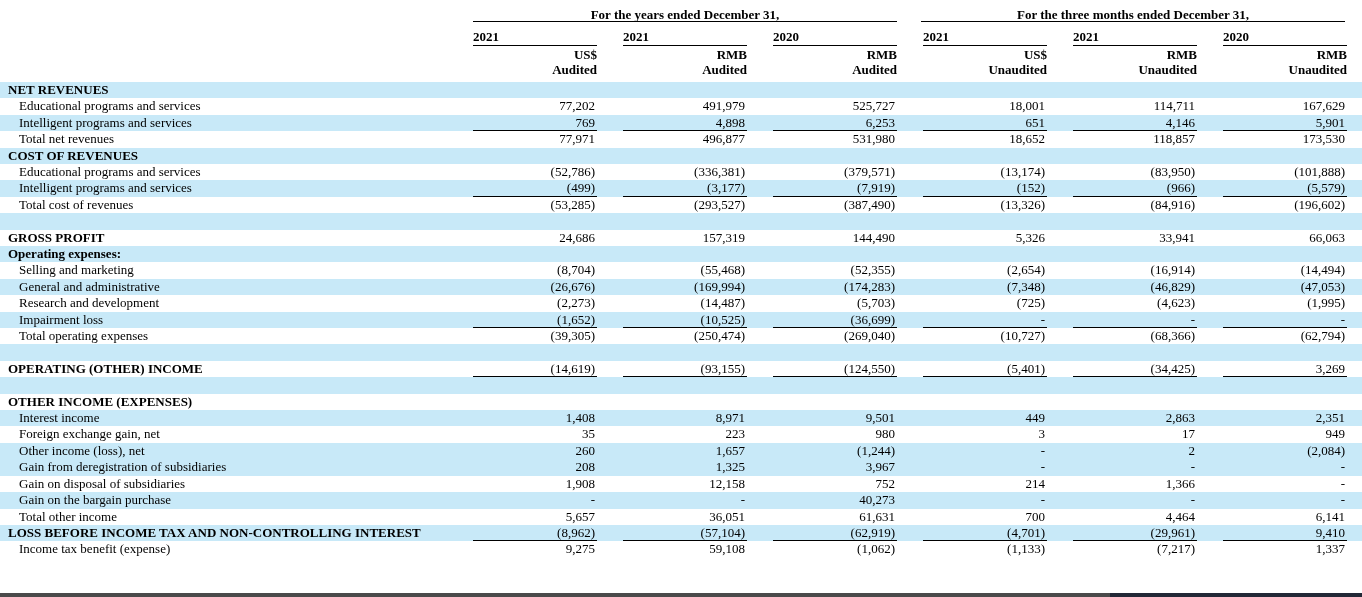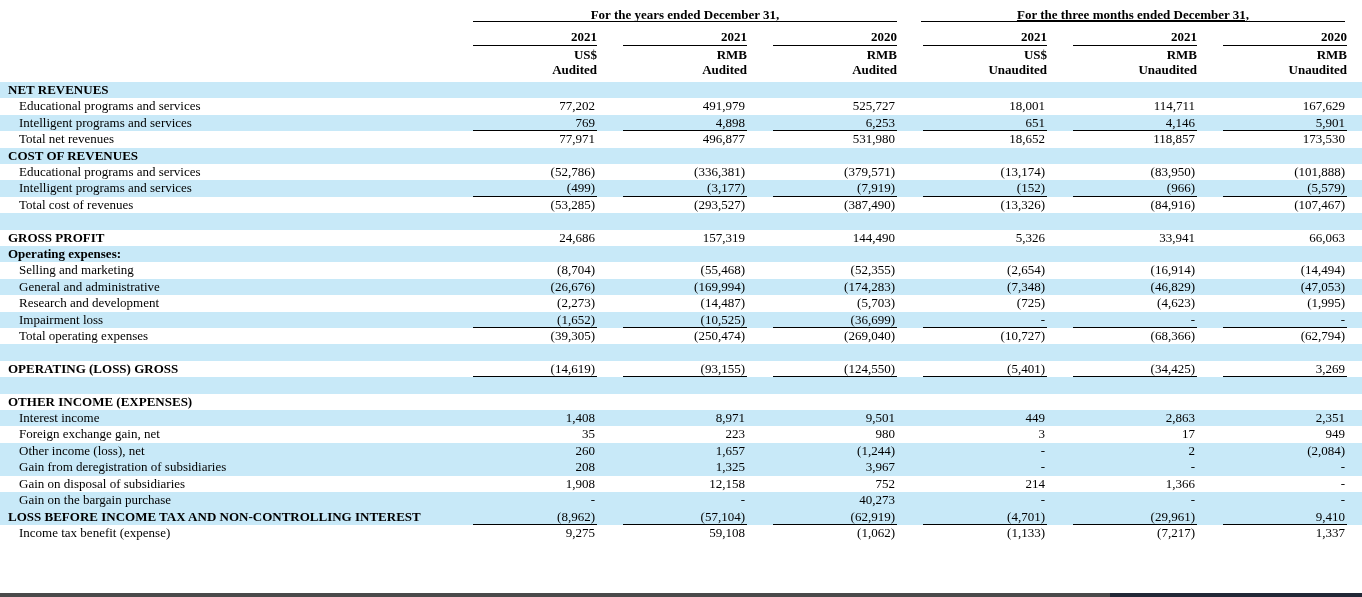--- a/index.html
+++ b/index.html
@@ -11,22 +11,22 @@
   }
   table{border-collapse:collapse;table-layout:fixed;width:1362px;}
   td{padding:0;vertical-align:middle;overflow:hidden;white-space:nowrap;}
   
   tr.hA td{height:28px;}
   tr.hB td{height:18px;}
   tr.hC td{height:16px;}
   tr.hD td{height:20px;vertical-align:top;}
   .gline{margin-left:26px;border-bottom:1.5px solid #000;text-align:center;
          font-weight:bold;height:15px;line-height:15px;box-sizing:border-box;}
-  .gline.g2{margin-left:24px;margin-right:2px;text-decoration:underline;}
-  .yl{margin-left:26px;border-bottom:1.5px solid #000;text-align:right;
+  .gline.g2{margin-left:24px;margin-right:2px;}
+  .yl{margin-left:26px;border-bottom:1.5px solid #000;text-align:left;
       font-weight:bold;height:17px;line-height:16px;box-sizing:border-box;}
   .cc{margin-left:26px;text-align:right;font-weight:bold;line-height:15px;}
   
   tbody td{height:16.4px;line-height:16.4px;}
   tr.blue{background:#c8e9f8;padding-left:21px;}
   .lbl{padding-left:8px;}
   .lbl.ind{padding-left:19px;}
   tr.b .lbl{font-weight:bold;}
   .cl{margin-left:26px;text-align:right;padding-right:2px;height:16.4px;
       line-height:16.4px;box-sizing:border-box;}
@@ -294,21 +294,21 @@
           <td>
             <div class="cl">(387,490)</div>
           </td>
           <td>
             <div class="cl">(13,326)</div>
           </td>
           <td>
             <div class="cl">(84,916)</div>
           </td>
           <td>
-            <div class="cl">(107,467)</div>
+            <div class="cl">(196,602)</div>
           </td>
           <td></td>
         </tr>
         <tr class="blue">
           <td class="lbl"></td>
           <td>
             <div class="cl"></div>
           </td>
           <td>
             <div class="cl"></div>
@@ -497,21 +497,21 @@
           </td>
           <td>
             <div class="cl"></div>
           </td>
           <td>
             <div class="cl"></div>
           </td>
           <td></td>
         </tr>
         <tr class=" b u">
-          <td class="lbl">OPERATING (LOSS) GROSS</td>
+          <td class="lbl">OPERATING (OTHER) INCOME</td>
           <td>
             <div class="cl">(14,619)</div>
           </td>
           <td>
             <div class="cl">(93,155)</div>
           </td>
           <td>
             <div class="cl">(124,550)</div>
           </td>
           <td>
@@ -691,20 +691,42 @@
             <div class="cl">40,273</div>
           </td>
           <td>
             <div class="cl">-</div>
           </td>
           <td>
             <div class="cl">-</div>
           </td>
           <td>
             <div class="cl">-</div>
+          </td>
+          <td></td>
+        </tr>
+        <tr class="">
+          <td class="lbl ind">Total other income</td>
+          <td>
+            <div class="cl">5,657</div>
+          </td>
+          <td>
+            <div class="cl">36,051</div>
+          </td>
+          <td>
+            <div class="cl">61,631</div>
+          </td>
+          <td>
+            <div class="cl">700</div>
+          </td>
+          <td>
+            <div class="cl">4,464</div>
+          </td>
+          <td>
+            <div class="cl">6,141</div>
           </td>
           <td></td>
         </tr>
         <tr class="blue b u">
           <td class="lbl">LOSS BEFORE INCOME TAX AND NON-CONTROLLING INTEREST</td>
           <td>
             <div class="cl">(8,962)</div>
           </td>
           <td>
             <div class="cl">(57,104)</div>

